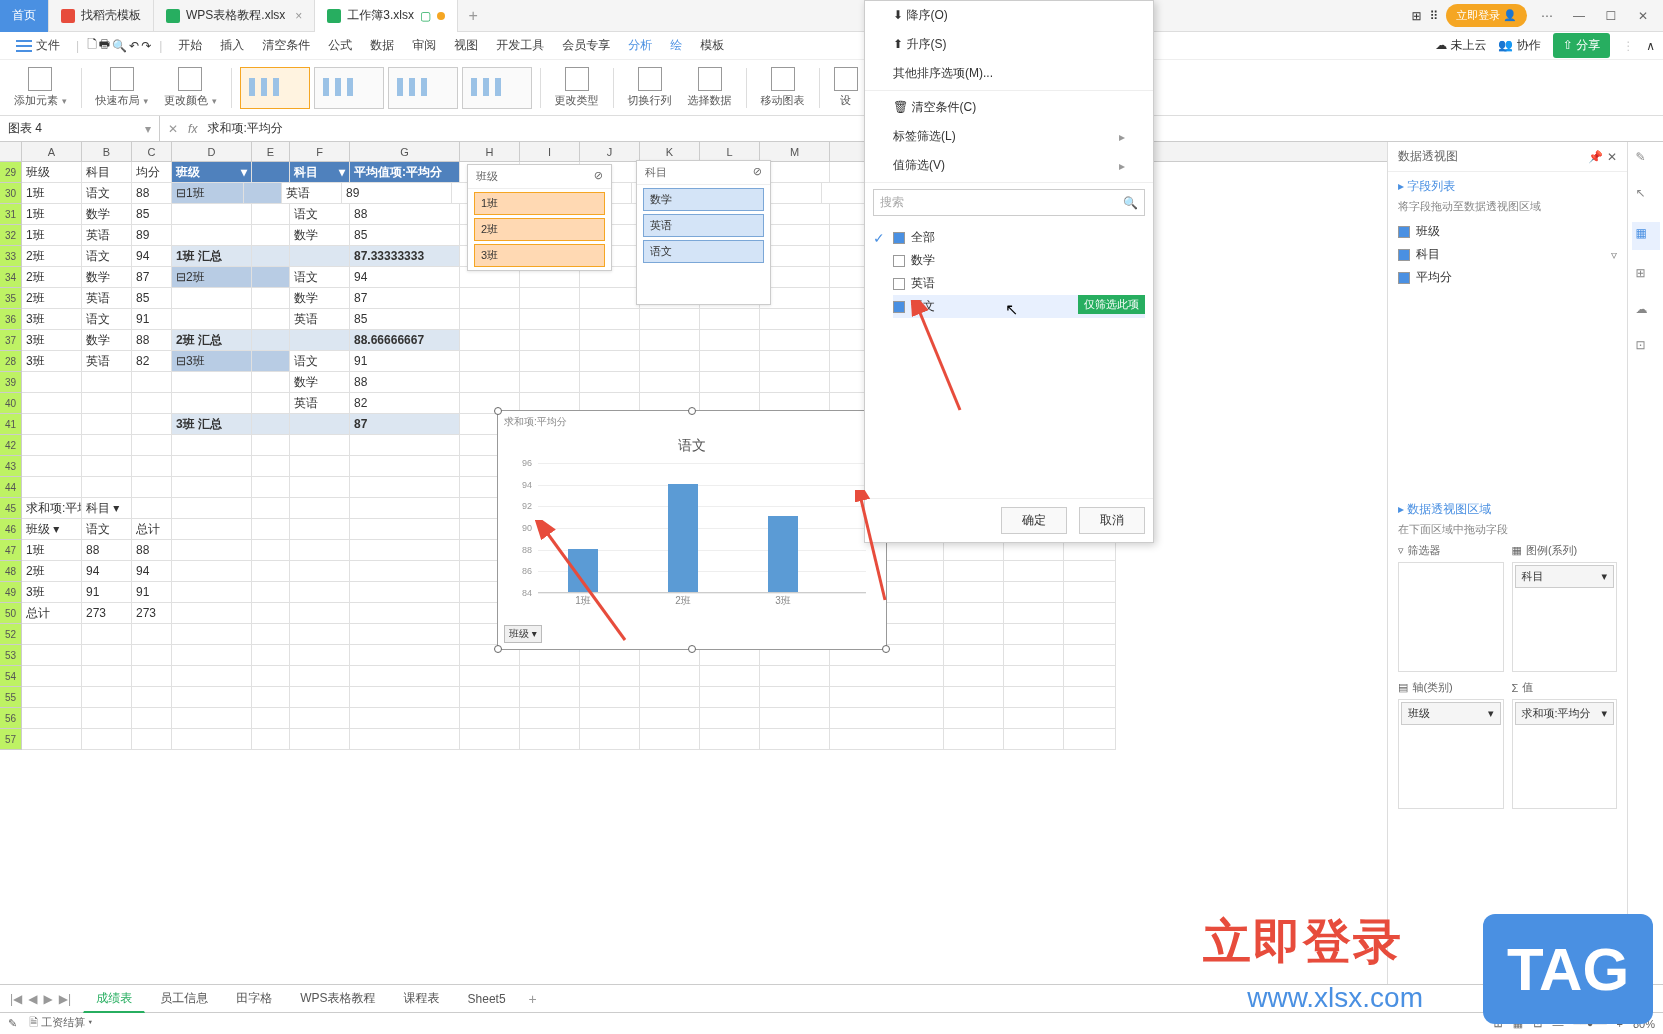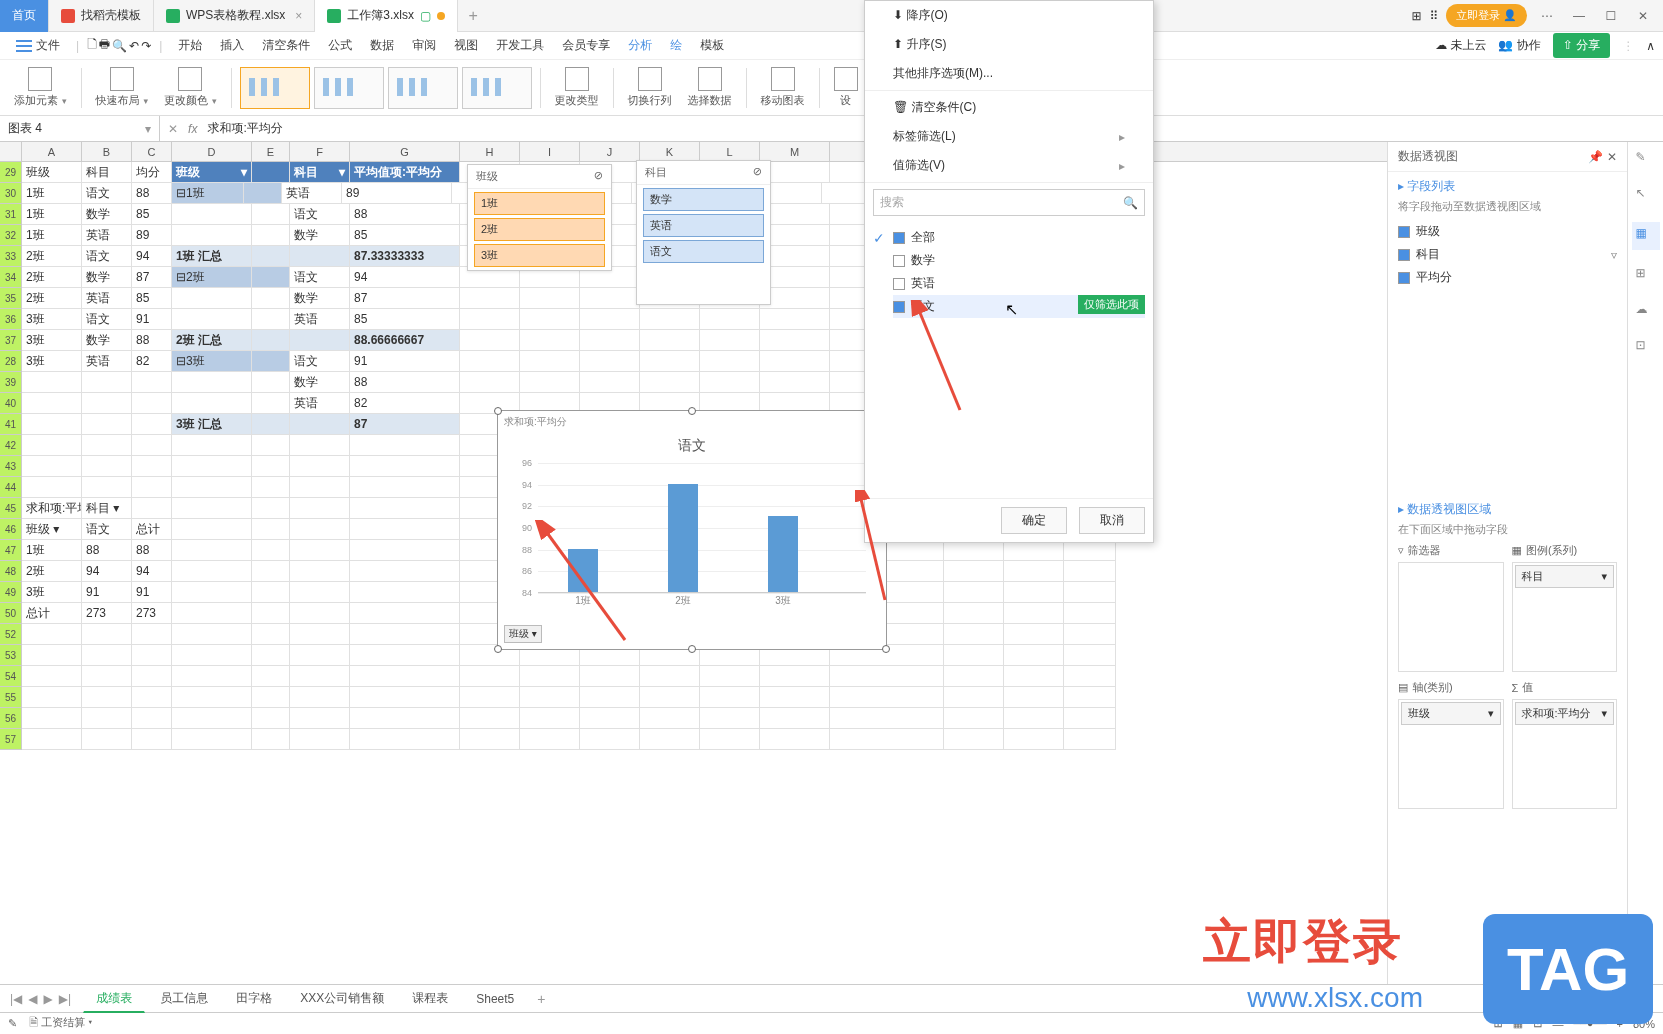--- a/index.html
+++ b/index.html
@@ -1044,21 +1044,21 @@
 <div class="sheet-tabs">
   <div class="sheet-nav">
     <span>|◀</span>
     <span>◀</span>
     <span>▶</span>
     <span>▶|</span>
   </div>
   <div class="sheet-tab active">成绩表</div>
   <div class="sheet-tab">员工信息</div>
   <div class="sheet-tab">田字格</div>
-  <div class="sheet-tab">XXX公司销售额</div>
+  <div class="sheet-tab">WPS表格教程</div>
   <div class="sheet-tab">课程表</div>
   <div class="sheet-tab">Sheet5</div>
   <div class="sheet-add">+</div>
 </div>
 
 <div class="status-bar">
   <span>✎</span>
   <span style="margin-left:12px">🗎 <span>工资结算</span> ▾</span>
   <div class="status-right">
     <span>⊞</span>

